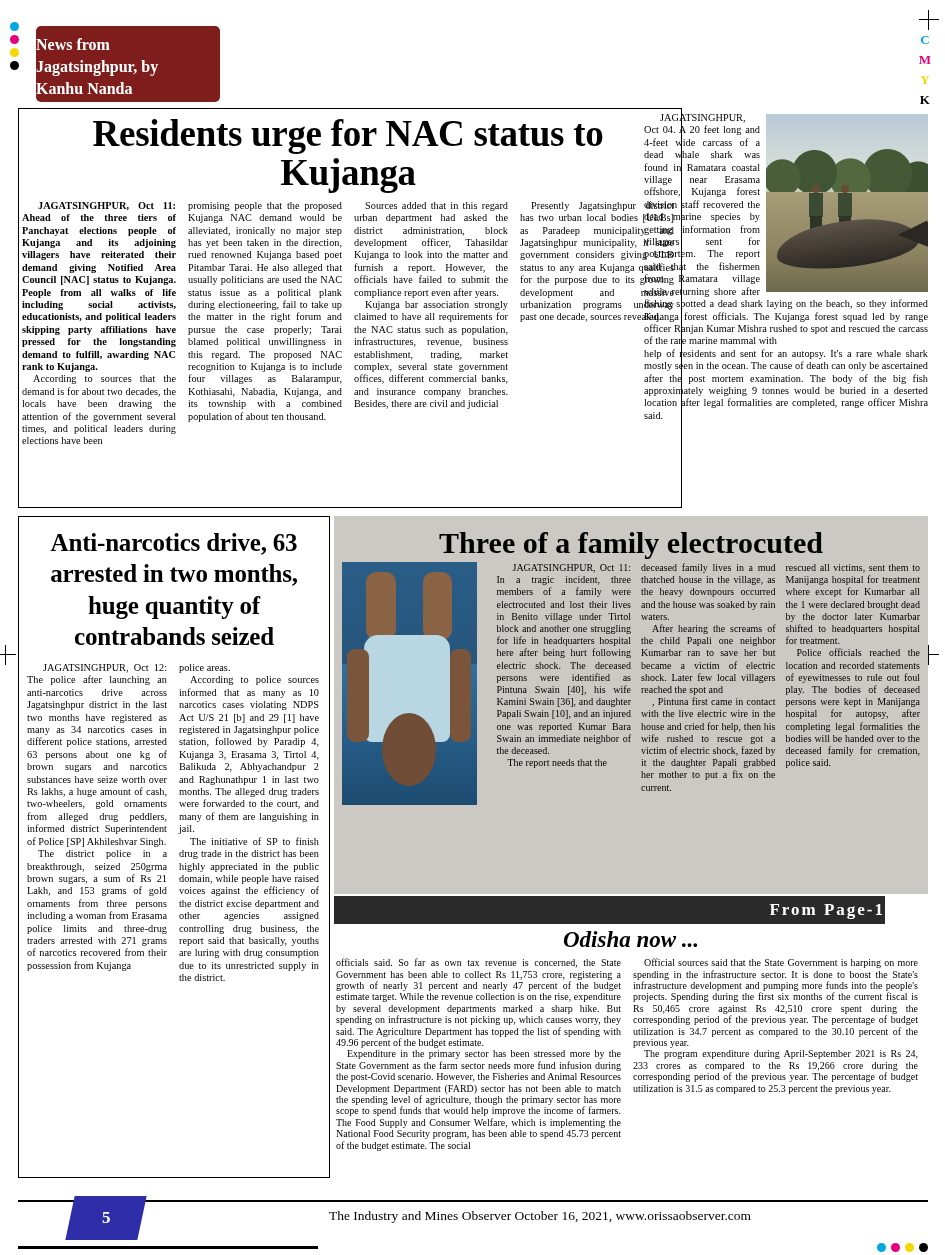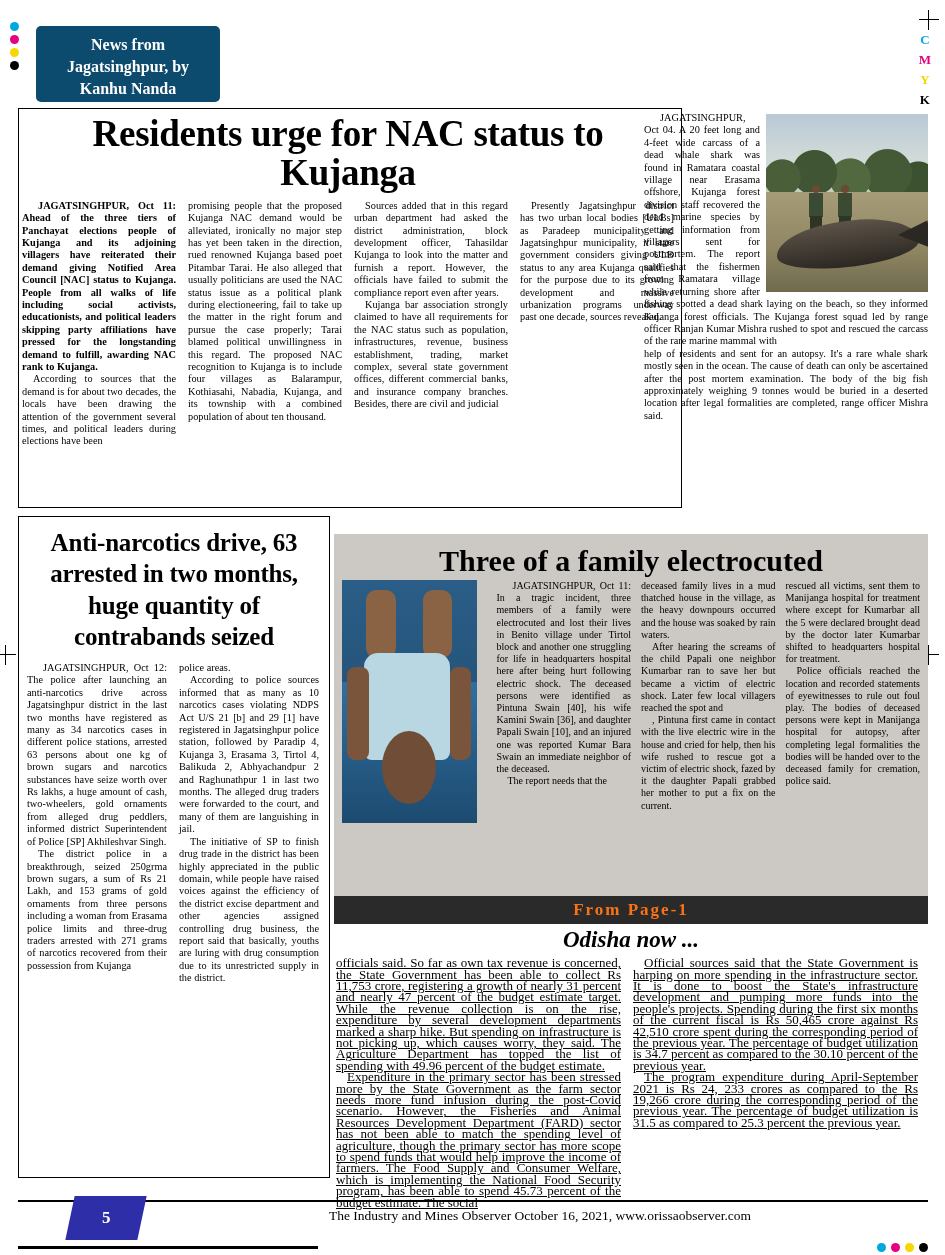--- a/index.html
+++ b/index.html
@@ -60,24 +60,23 @@
     margin-bottom: 4px;
   }
 
   
   .news-from-box {
     position: absolute;
     left: 36px;
     top: 26px;
     width: 184px;
     height: 76px;
-    background: #0c4a6e;
+    background: #7f1d1d;
     border-radius: 5px;
     color: #fff;
-    text-align: center;
     font-family: "Liberation Serif", serif;
     font-weight: bold;
     font-size: 16px;
     line-height: 22px;
     padding-top: 8px;
     box-sizing: border-box;
   }
 
   
   .box {
@@ -223,21 +222,21 @@
     line-height: 1.25;
     margin: 4px 2px 10px 2px;
     letter-spacing: -0.2px;
   }
   #story-narco .cols { display: flex; gap: 12px; }
   #story-narco .cols > div { width: 140px; }
 
   
   #story-elec {
     left: 334px;
-    top: 534px;
+    top: 516px;
     width: 594px;
     height: 378px;
     background: #ccc9c4;
     padding: 6px 8px;
   }
   #story-elec .headline-a {
     font-size: 30px;
     font-weight: bold;
     text-align: center;
     margin: 4px 0 2px 0;
@@ -285,47 +284,47 @@
     position:absolute; top: 4%; width: 22%; height: 28%;
     background:#8a6244; border-radius: 10px;
   }
   .elec-photo .leg.l { left: 18%; }
   .elec-photo .leg.r { right: 18%; }
 
   
   #frompage {
     left: 334px;
     top: 896px;
-    width: 594px;
+    width: 551px;
     height: 28px;
     background: #2a2a2a;
-    color: #f97316;
+    color: #ffffff;
     font-family: "Liberation Serif", serif;
     font-weight: bold;
     font-size: 17px;
     letter-spacing: 2px;
-    text-align: center;
+    text-align: right;
     line-height: 28px;
   }
   #odisha-now {
     left: 334px;
     top: 926px;
     width: 594px;
     height: 252px;
     padding: 0 2px;
   }
   #odisha-now .headline {
     font-size: 23px;
     font-style: italic;
     text-align: center;
     margin: 2px 0 5px 0;
   }
   #odisha-now .cols { display: flex; gap: 12px; }
   #odisha-now .cols > div { width: 285px; }
-  #odisha-now .col-text { font-size: 13px; line-height: 11.4px; text-decoration: underline; }
+  #odisha-now .col-text { font-size: 10px; line-height: 11.4px; }
 
   
   .footer-rule {
     position: absolute;
     left: 18px;
     top: 1200px;
     width: 910px;
     height: 2px;
     background: #000;
   }
@@ -494,21 +493,21 @@
     </div>
     <div>
       <div class="col-text">
         <p style="text-indent:0">deceased family lives in a mud thatched house in the village, as the heavy downpours occurred and the house was soaked by rain waters.</p>
         <p>After hearing the screams of the child Papali one neighbor Kumarbar ran to save her but became a victim of electric shock. Later few local villagers reached the spot and</p>
         <p>, Pintuna first came in contact with the live electric wire in the house and cried for help, then his wife rushed to rescue got a victim of electric shock, fazed by it the daughter Papali grabbed her mother to put a fix on the current.</p>
       </div>
     </div>
     <div>
       <div class="col-text">
-        <p style="text-indent:0">rescued all victims, sent them to Manijanga hospital for treatment where except for Kumarbar all the 5 were declared brought dead by the doctor later Kumarbar shifted to headquarters hospital for treatment.</p>
+        <p style="text-indent:0">rescued all victims, sent them to Manijanga hospital for treatment where except for Kumarbar all the 1 were declared brought dead by the doctor later Kumarbar shifted to headquarters hospital for treatment.</p>
         <p>Police officials reached the location and recorded statements of eyewitnesses to rule out foul play. The bodies of deceased persons were kept in Manijanga hospital for autopsy, after completing legal formalities the bodies will be handed over to the deceased family for cremation, police said.</p>
       </div>
     </div>
   </div>
 </div>
 
 <div class="box" id="frompage">From  Page-1</div>
 
 <div class="box" id="odisha-now">
   <div class="headline">Odisha now ...</div>

